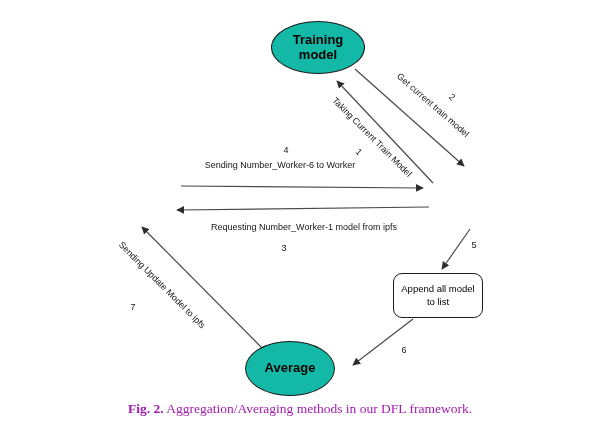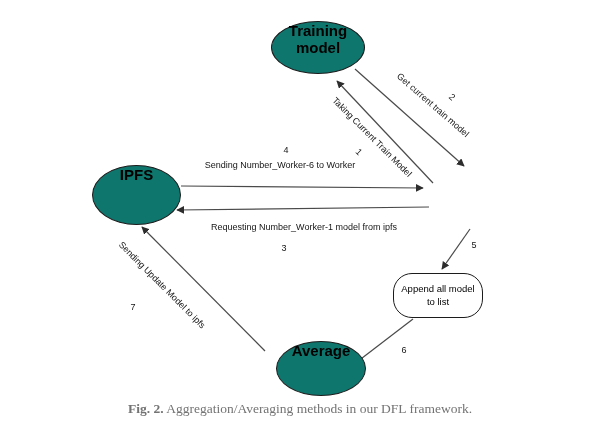--- a/index.html
+++ b/index.html
@@ -15,40 +15,41 @@
     position: absolute;
     left: 0; top: 0;
     width: 600px; height: 436px;
   }
   .edges-svg line { stroke: #4a4a4a; stroke-width: 1.2; }
   .node {
     position: absolute;
     box-sizing: border-box;
     border: 1.6px solid #1c1c1c;
     border-radius: 50%;
-    background: #0f766e;
+    background: #14b8a6;
     display: flex;
+    align-items: center;
     justify-content: center;
     text-align: center;
     font-weight: bold;
-    font-size: 15px;
+    font-size: 13px;
     line-height: 1.15;
     color: #000000;
   }
   .node.training { left: 271px; top: 21px; width: 94px; height: 53px; padding: 0 10px; }
   .node.worker   { left: 427px; top: 172px; width: 89px; height: 57px; }
   .node.ipfs     { left: 92px;  top: 165px; width: 89px; height: 60px; }
-  .node.average  { left: 276px; top: 341px; width: 90px; height: 55px; }
+  .node.average  { left: 245px; top: 341px; width: 90px; height: 55px; }
   .rect-node {
     position: absolute;
     left: 393px; top: 273px;
     width: 90px; height: 45px;
     box-sizing: border-box;
     border: 1.4px solid #1c1c1c;
-    border-radius: 19px;
+    border-radius: 9px;
     background: #ffffff;
     display: flex;
     align-items: center;
     justify-content: center;
     text-align: center;
     font-size: 9.5px;
     line-height: 1.3;
     color: #000000;
     padding: 2px 5px;
   }
@@ -68,21 +69,21 @@
   .rot41 { transform: translate(-50%, -50%) rotate(41deg); }
   .rot45 { transform: translate(-50%, -50%) rotate(45deg); }
   .rot40 { transform: translate(-50%, -50%) rotate(40deg); }
   .caption {
     position: absolute;
     left: 0; top: 401px;
     width: 600px;
     text-align: center;
     font-family: "Liberation Serif", serif;
     font-size: 13.5px;
-    color: #737373;
+    color: #a21caf;
   }
   .caption .prefix { font-weight: bold; }
 </style>
 </head>
 <body>
 
 <div class="stage">
 
   <svg class="edges-svg" viewBox="0 0 600 436">
     <defs>
@@ -97,23 +98,20 @@
     <line x1="470" y1="229" x2="442" y2="269" marker-end="url(#arrow)"></line>
     <line x1="413" y1="319" x2="353" y2="365" marker-end="url(#arrow)"></line>
     <line x1="265" y1="351" x2="142" y2="227" marker-end="url(#arrow)"></line>
   </svg>
 
   <div class="node training">
     <span>Training model</span>
   </div>
 
 
-  <div class="node ipfs">
-    <span>IPFS</span>
-  </div>
 
   <div class="node average">
     <span>Average</span>
   </div>
 
   <div class="rect-node">
     <span>Append all model to list</span>
   </div>
 
   <div class="edge-label rot45" style="left:372px; top:137px;">Taking Current Train Model</div>

